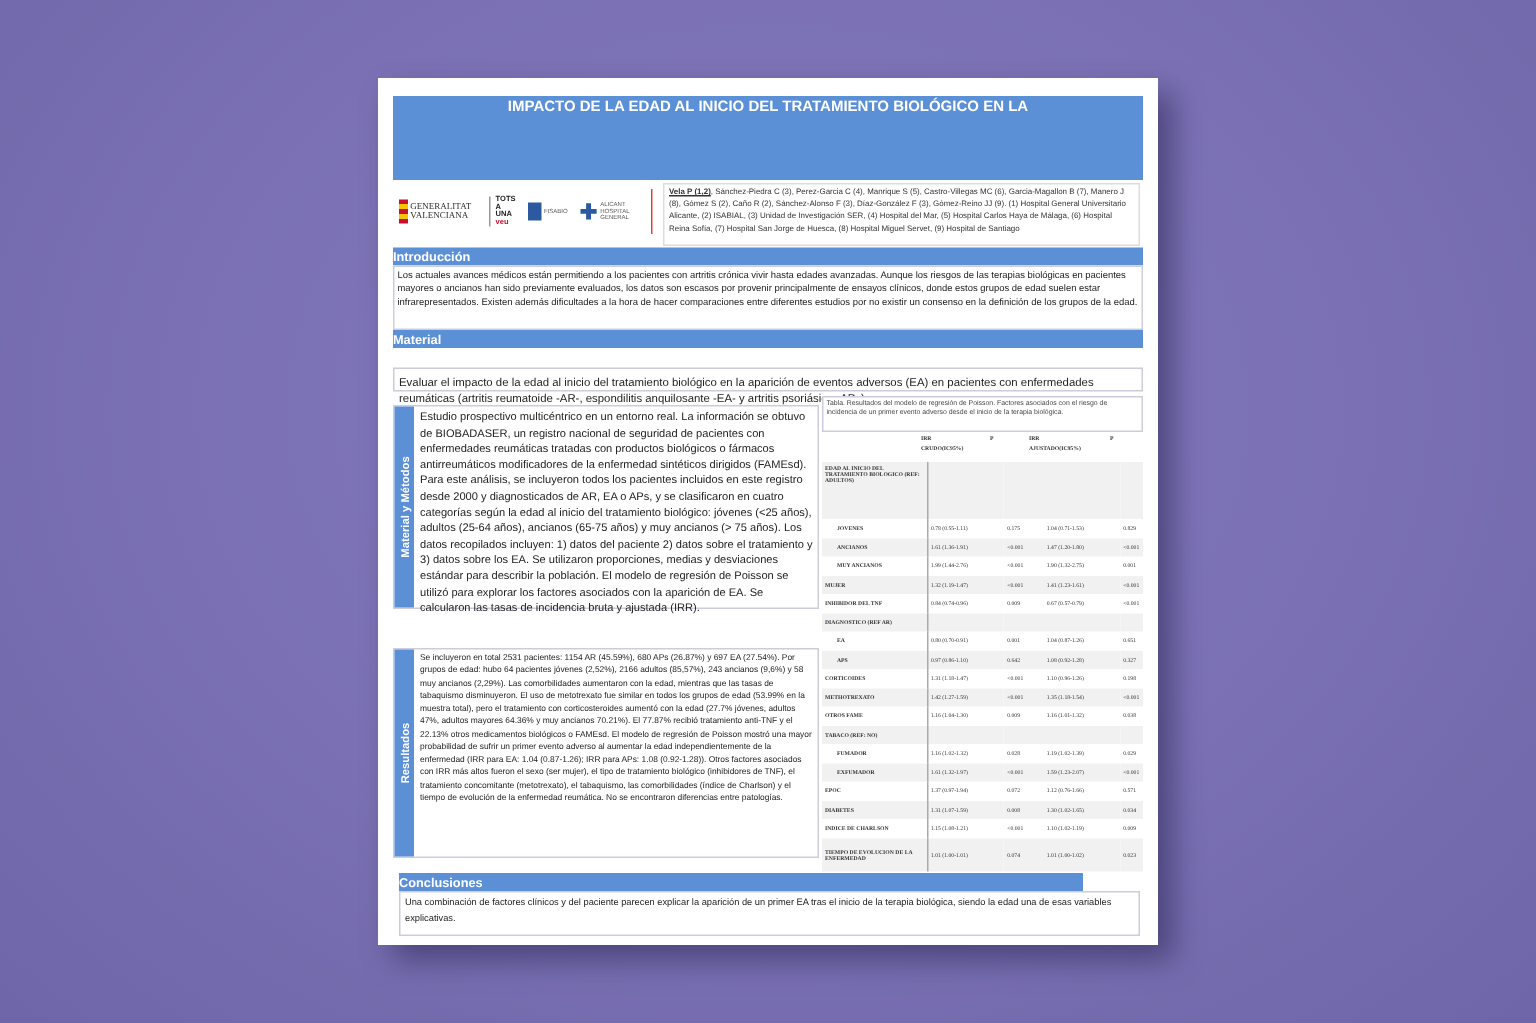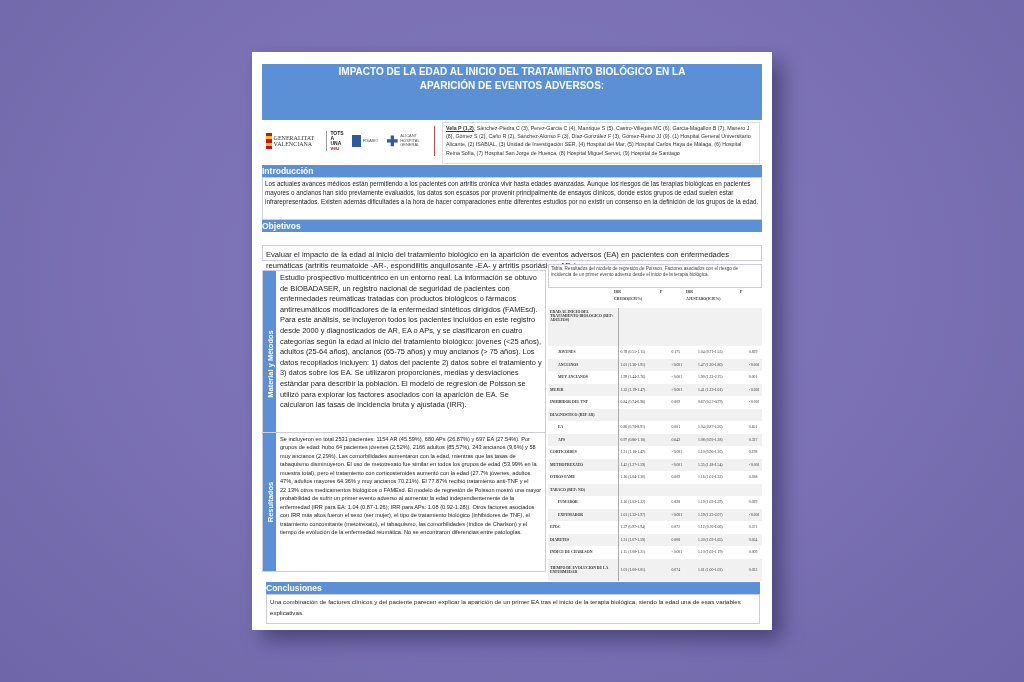--- a/index.html
+++ b/index.html
@@ -40,34 +40,33 @@
   table.res{position:absolute;left:0;top:44px;width:214px;border-collapse:collapse;font-family:"Liberation Serif",serif;font-size:3.8px;color:#333;}
   table.res td{padding:0 2px;height:12.5px;vertical-align:middle;}
   table.res tr:nth-child(odd) td{background:#f1f1f1;}
   table.res td.lab{width:62px;font-weight:bold;border-right:1px solid #aaa;}
   table.res td.lab.ind{padding-left:10px;}
   table.res tr.first td{height:36px;vertical-align:top;padding-top:2px;}
   table.res tr.tall td{height:22px;}
   table.res td.v1{width:52px;}
   table.res td.v2{width:24px;}
   table.res td.v3{width:52px;}
-  .concl-head{left:14px;top:530px;width:494px;}
+  .concl-head{left:14px;top:530px;width:456px;}
   .concl-body{left:14px;top:542px;width:494px;height:30px;font-size:6.2px;line-height:10.5px;padding:2px 3px;}
 </style>
 </head>
 <body>
 
 <div class="bg"></div>
 <div class="shadow"></div>
 
 <div class="poster">
 
   <div class="title">
     <div>IMPACTO DE LA EDAD AL INICIO DEL TRATAMIENTO BIOLÓGICO EN LA</div>
-    <div>APARICIÓN DE EVENTOS ADVERSOS:</div>
   </div>
 
   <div class="authors-row">
     <div class="logos">
       <div class="logo logo-gva">
         <div class="mark"></div>
         <div class="txt">GENERALITAT VALENCIANA</div>
       </div>
       <div class="logo logo-tots">
         <div>TOTS</div>
@@ -83,24 +82,24 @@
         <div>ALICANT HOSPITAL GENERAL</div>
       </div>
     </div>
     <div class="sep-red"></div>
     <div class="authors"><u>Vela P (1,2)</u><span>, Sánchez-Piedra C (3), Perez-Garcia C (4), Manrique S (5), Castro-Villegas MC (6), Garcia-Magallon B (7), Manero J (8), Gómez S (2), Caño R (2), Sánchez-Alonso F (3), Díaz-González F (3), Gómez-Reino JJ (9). (1) Hospital General Universitario Alicante, (2) ISABIAL, (3) Unidad de Investigación SER, (4) Hospital del Mar, (5) Hospital Carlos Haya de Málaga, (6) Hospital Reina Sofía, (7) Hospital San Jorge de Huesca, (8) Hospital Miguel Servet, (9) Hospital de Santiago</span></div>
   </div>
 
   <div class="sec-head" style="left:10px;top:113px;width:500px;">Introducción</div>
   <div class="sec-body intro-body" style="left:10px;top:125px;width:500px;height:43px;">Los actuales avances médicos están permitiendo a los pacientes con artritis crónica vivir hasta edades avanzadas. Aunque los riesgos de las terapias biológicas en pacientes mayores o ancianos han sido previamente evaluados, los datos son escasos por provenir principalmente de ensayos clínicos, donde estos grupos de edad suelen estar infrarepresentados. Existen además dificultades a la hora de hacer comparaciones entre diferentes estudios por no existir un consenso en la definición de los grupos de la edad.</div>
 
-  <div class="sec-head" style="left:10px;top:168px;width:500px;">Objetivos</div>
+  <div class="sec-head" style="left:10px;top:168px;width:500px;">Material</div>
   <div class="sec-body obj-body" style="left:10px;top:193px;width:500px;height:16px;">Evaluar el impacto de la edad al inicio del tratamiento biológico en la aparición de eventos adversos (EA) en pacientes con enfermedades reumáticas (artritis reumatoide -AR-, espondilitis anquilosante -EA- y artritis psoriásica -APs).</div>
 
-  <div class="sidebox" style="left:10px;top:218px;width:284px;height:188px;">
+  <div class="sidebox" style="left:10px;top:218px;width:284px;height:136px;">
     <div class="sidelabel">
         <span>Material y Métodos</span>
       </div>
     <div class="mm-text">Estudio prospectivo multicéntrico en un entorno real. La información se obtuvo de BIOBADASER, un registro nacional de seguridad de pacientes con enfermedades reumáticas tratadas con productos biológicos o fármacos antirreumáticos modificadores de la enfermedad sintéticos dirigidos (FAMEsd). Para este análisis, se incluyeron todos los pacientes incluidos en este registro desde 2000 y diagnosticados de AR, EA o APs, y se clasificaron en cuatro categorías según la edad al inicio del tratamiento biológico: jóvenes (&lt;25 años), adultos (25-64 años), ancianos (65-75 años) y muy ancianos (&gt; 75 años). Los datos recopilados incluyen: 1) datos del paciente 2) datos sobre el tratamiento y 3) datos sobre los EA. Se utilizaron proporciones, medias y desviaciones estándar para describir la población. El modelo de regresión de Poisson se utilizó para explorar los factores asociados con la aparición de EA. Se calcularon las tasas de incidencia bruta y ajustada (IRR).</div>
   </div>
 
   <div class="sidebox" style="left:10px;top:380px;width:284px;height:140px;">
     <div class="sidelabel">
         <span>Resultados</span>
       </div>

